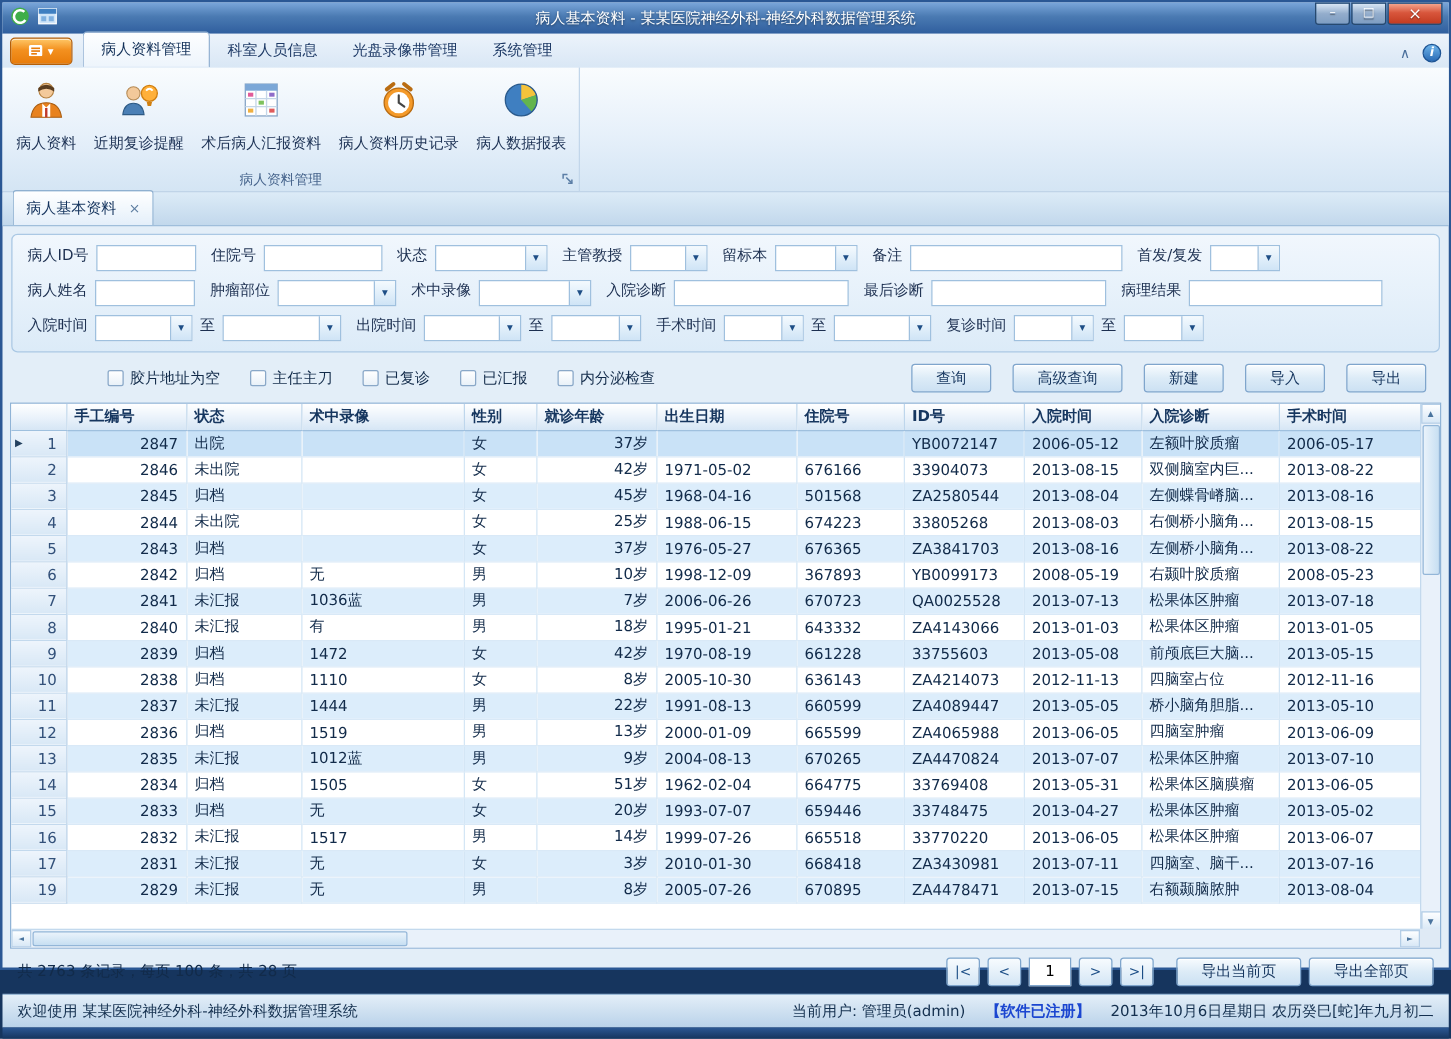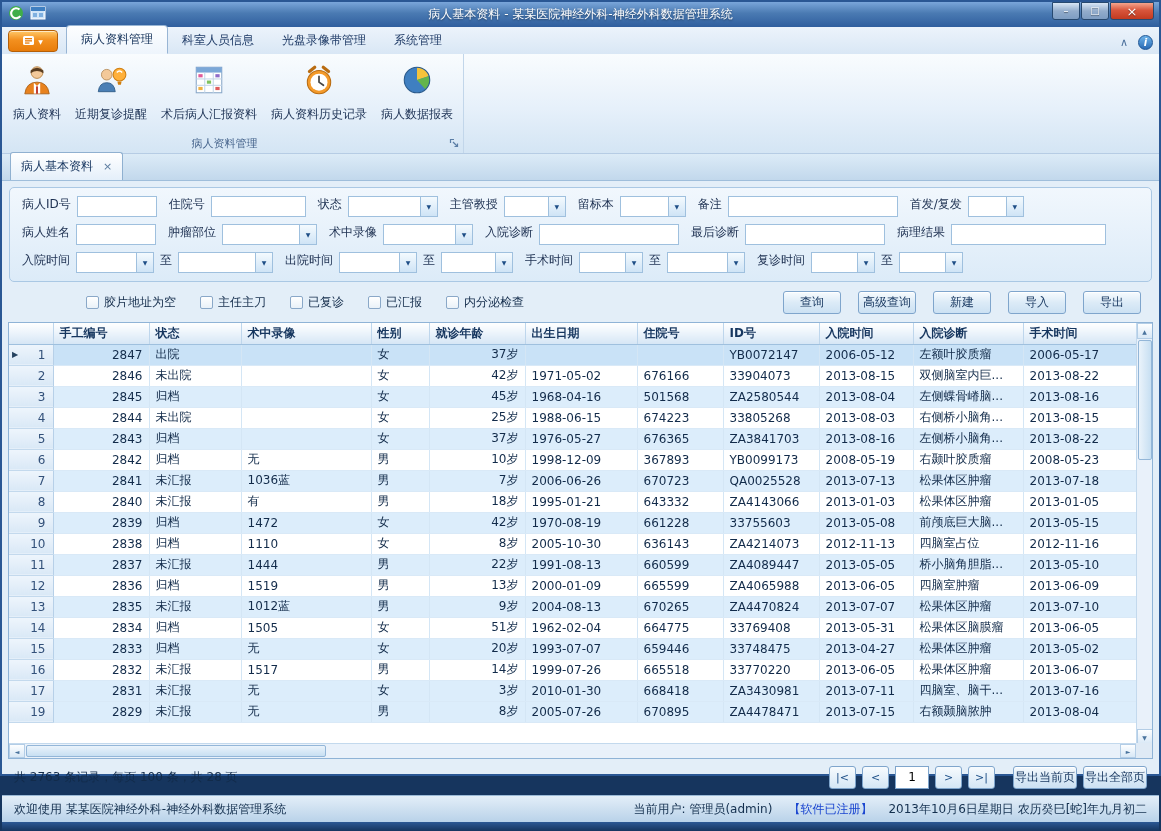--- a/index.html
+++ b/index.html
@@ -51,21 +51,21 @@
   .to-label{margin:0 6px;color:#1c2f50}
   .w56{width:56px}.w62{width:62px}.w64{width:64px}.w66{width:66px}.w72{width:72px}.w78{width:78px}
   .w80{width:80px}.w90{width:90px}.w95{width:95px}.w140{width:140px}.w155{width:155px}.w170{width:170px}
 
   
   .action-row{display:flex;align-items:center;padding:9px 12px 5px}
   .cbgroup{display:flex;align-items:flex-end;gap:24px;margin-left:72px}
   .cb{display:flex;align-items:center;gap:5px;cursor:default}
   .cbbox{width:13px;height:13px;border:1px solid #8aa8c8;border-radius:2px;background:linear-gradient(#ffffff,#e9f1f8)}
   .btngroup{margin-left:auto;display:flex;gap:17px;margin-right:6px}
-  .btn{min-width:58px;height:23px;border:1px solid #7fa5cc;border-radius:3px;background:linear-gradient(#f7fbfe,#dcebf7 50%,#cce1f3);color:#16365f;display:flex;align-items:center;justify-content:center;padding:0 1px;white-space:nowrap;cursor:default;box-shadow:inset 0 1px 0 #fff}
+  .btn{min-width:58px;height:23px;border:1px solid #7fa5cc;border-radius:3px;background:linear-gradient(#f7fbfe,#dcebf7 50%,#cce1f3);color:#16365f;display:flex;align-items:center;justify-content:center;padding:0 19px;white-space:nowrap;cursor:default;box-shadow:inset 0 1px 0 #fff}
 
   
   .grid-wrap{margin:3px 6px 0;position:relative;height:437px;flex:0 0 437px;border:1px solid #8fb3d6;background:#fff;overflow:hidden}
   table{table-layout:fixed;border-collapse:collapse;width:1130px}
   thead th{height:21px;background:linear-gradient(#ffffff,#ebf3fb 50%,#d6e6f5);border-right:1px solid #bed6ec;border-bottom:1px solid #9fc0de;font-weight:bold;text-align:left;padding:0 6px;color:#16365f;font-size:12px;white-space:nowrap;overflow:hidden}
   tbody td{height:21px;border-right:1px solid #d4e6f5;border-bottom:1px solid #d9e9f7;padding:0 6px;font-size:12px;color:#122b4a;white-space:nowrap;overflow:hidden;background:#fff}
   tr.alt td{background:#dcedfb}
   tr.current td{background:#c9e2f7}
   td.rowhead,tr.alt td.rowhead,tr.current td.rowhead{background:linear-gradient(#eef5fc,#d9e8f6);border-right:1px solid #b7d0e8;border-bottom:1px solid #c3d9ed;position:relative;text-align:right;color:#33517a;padding:0 7px 0 2px}
   .cur-arrow{position:absolute;left:3px;top:5px;font-size:8px;color:#24415f}
@@ -83,21 +83,21 @@
   .pager-row{flex:1;display:flex;align-items:center;padding:0 12px;min-height:36px}
   .summary{color:#122b4a}
   .pager{margin-left:auto;display:flex;align-items:center;gap:6px}
   .pgbtn{width:27px;height:23px;border:1px solid #7fa5cc;border-radius:3px;background:linear-gradient(#f7fbfe,#d4e6f5);color:#1c4e86;font-size:11px;display:flex;align-items:center;justify-content:center;cursor:default}
   .pginput{width:34px;height:23px;border:1px solid #7fa5cc;text-align:center;font:12px "DejaVu Sans","Liberation Sans",sans-serif}
   .expbtn{margin-left:12px}
 
   
   .statusbar{height:27px;flex:0 0 27px;background:linear-gradient(#e3eef8,#b9d2e9);border-top:1px solid #9ab9d6;display:flex;align-items:center;justify-content:space-between;padding:0 12px;color:#14304f}
   .status-right{display:flex;align-items:center;gap:16px;white-space:nowrap}
-  .registered{color:#1b46d0;font-weight:normal}
+  .registered{color:#1b46d0;font-weight:bold}
   .bottom-strip{height:9px;flex:0 0 9px;background:linear-gradient(#2c5894,#16355e)}
 </style>
 </head>
 <body>
 
 <div class="window">
 
   <div class="titlebar">
     <div class="title-icons">
       <span><svg width="16" height="16" viewBox="0 0 16 16">

